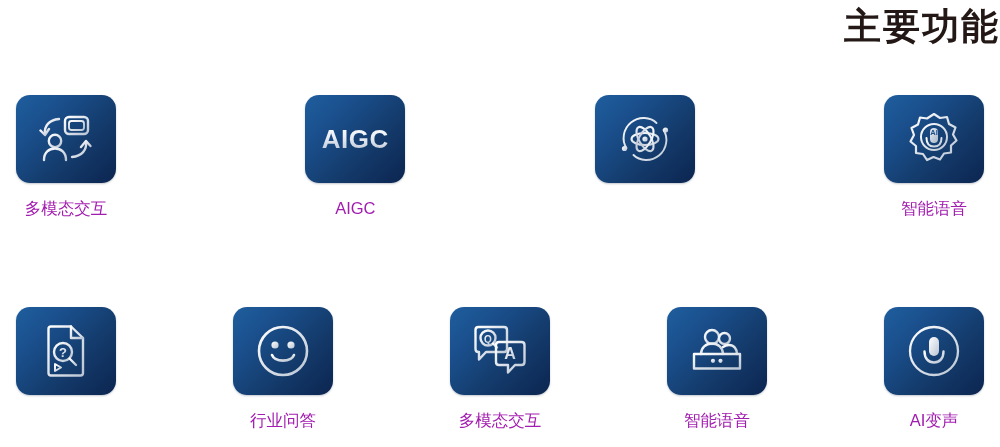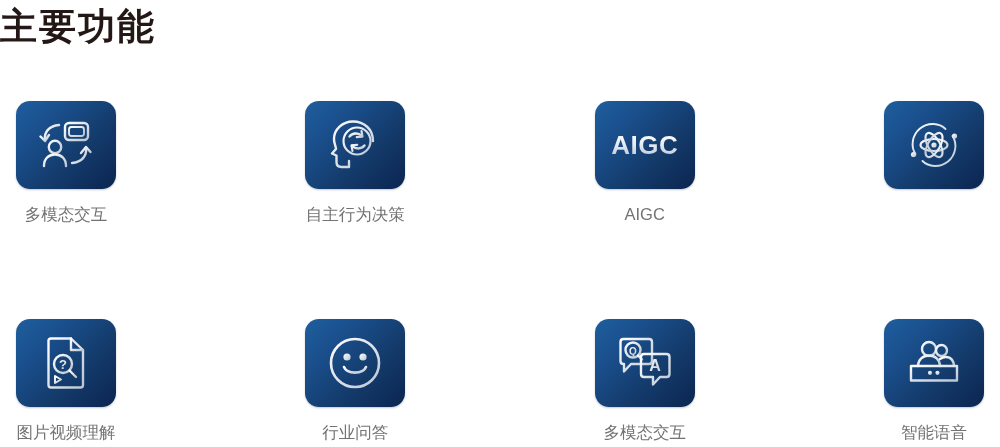--- a/index.html
+++ b/index.html
@@ -21,21 +21,21 @@
     height: 447px;
     background: #ffffff;
   }
 
   
   .page-title {
     position: absolute;
     top: 2px;
     left: 0;
     width: 1000px;
-    text-align: left;
+    text-align: right;
     font-size: 37px;
     font-weight: 700;
     letter-spacing: 2px;
     color: #231815;
     line-height: 50px;
     white-space: nowrap;
   }
 
   
   .feature-grid {
@@ -51,21 +51,20 @@
     display: flex;
     flex-direction: row;
     justify-content: space-between;
     width: 968px;
   }
   .feature-cell {
     width: 100px;
     display: flex;
     flex-direction: column;
     align-items: center;
-    margin-top: 6px;
   }
 
   .tile {
     position: relative;
     width: 100px;
     height: 88px;
     border-radius: 14px;
     background: linear-gradient(135deg, #1f5e9e 0%, #1a4f8c 28%, #143c6d 60%, #0c2550 100%);
     box-shadow: 0 1px 2px rgba(10,30,60,0.25);
     display: flex;
@@ -83,21 +82,21 @@
     background: linear-gradient(180deg, #ffffff 0%, #e8edf4 45%, #b9c5d4 100%);
     -webkit-background-clip: text;
     background-clip: text;
     color: transparent;
     line-height: 1;
   }
 
   .feature-label {
     margin-top: 14px;
     font-size: 16.5px;
-    color: #737373;
+    color: #a21caf;
     line-height: 22px;
     white-space: nowrap;
     text-align: center;
   }
 </style>
 </head>
 <body>
 
 <div class="page">
 
@@ -125,41 +124,20 @@
               <path d="M5 47 C5 39.5 10 35.5 16 35.5 C22 35.5 27 39.5 27 47"></path>
               <path d="M33 44 C43 43 48 37 47 29"></path>
               <path d="M42 34 L47 28 L51.5 33"></path>
             </g>
           </svg>
         </div>
         <div class="feature-label">多模态交互</div>
       </div>
 
 
-      <div class="feature-cell">
-        <div class="tile">
-          <svg width="52" height="52" viewBox="0 0 52 52">
-            <defs>
-              <linearGradient id="g3" x1="0" y1="0" x2="1" y2="1">
-                <stop offset="0" stop-color="#ffffff"></stop>
-                  <stop offset="1" stop-color="#b9c5d4"></stop>
-              </linearGradient>
-            </defs>
-            <g fill="none" stroke="url(#g3)" stroke-width="2.4" stroke-linecap="round" stroke-linejoin="round">
-              <path d="M44 22 C44 10 35 2.5 24 2.5 C13.5 2.5 5 10.5 5 20 C5 25 7 27.5 7 30 L3 34.5 L7.5 36.5 L7.5 43 C7.5 46 9.5 48 12.5 48 L20 48 L20 42"></path>
-              <circle cx="28" cy="22" r="13.5" stroke-width="2.2"></circle>
-              <path d="M20.5 17.5 C23.5 13.8 29.5 13.5 32.8 17" stroke-width="2.4"></path>
-              <path d="M32.5 12 L33.5 17.6 L27.8 18.2" stroke-width="2.2"></path>
-              <path d="M35.5 26.5 C32.5 30.2 26.5 30.5 23.2 27" stroke-width="2.4"></path>
-              <path d="M23.5 32 L22.5 26.4 L28.2 25.8" stroke-width="2.2"></path>
-            </g>
-          </svg>
-        </div>
-        <div class="feature-label">自主行为决策</div>
-      </div>
 
       <div class="feature-cell">
         <div class="tile">
           <span class="aigc-text">AIGC</span>
         </div>
         <div class="feature-label">AIGC</div>
       </div>
 
       <div class="feature-cell">
         <div class="tile">
@@ -177,20 +155,43 @@
               <circle cx="47.5" cy="18" r="2.6" fill="url(#g5)" stroke="none"></circle>
               <ellipse cx="27" cy="27" rx="13.5" ry="6" stroke-width="2.1"></ellipse>
               <ellipse cx="27" cy="27" rx="13.5" ry="6" stroke-width="2.1" transform="rotate(60 27 27)"></ellipse>
               <ellipse cx="27" cy="27" rx="13.5" ry="6" stroke-width="2.1" transform="rotate(120 27 27)"></ellipse>
               <circle cx="27" cy="27" r="2.6" fill="url(#g5)" stroke="none"></circle>
             </g>
           </svg>
         </div>
       </div>
 
+      <div class="feature-cell">
+        <div class="tile">
+          <svg width="54" height="54" viewBox="0 0 54 54">
+            <defs>
+              <linearGradient id="g6" x1="0" y1="0" x2="1" y2="1">
+                <stop offset="0" stop-color="#ffffff"></stop>
+                  <stop offset="1" stop-color="#b9c5d4"></stop>
+              </linearGradient>
+            </defs>
+            <g fill="none" stroke="url(#g6)" stroke-width="2.2" stroke-linejoin="round" stroke-linecap="round">
+              <path d="M27 2 L33 6 L40 5 L42 12 L48.5 15.5 L46 22.5 L49.5 28.5 L44 33.5 L44 40.5 L37 41.5 L33 47.5 L26.5 45 L20 48 L16 42 L9 41 L9 34 L3.5 29.5 L7 23 L4.5 16 L11 12.5 L13 5.5 L20 6.5 Z"></path>
+              <circle cx="27" cy="25" r="13" stroke-width="2"></circle>
+            </g>
+            <g fill="none" stroke="url(#g6)" stroke-width="2" stroke-linecap="round">
+              <rect x="23" y="16" width="8" height="15" rx="4" fill="url(#g6)" stroke="none" opacity="0.9"></rect>
+              <path d="M19.5 26 C19.5 31.5 22.5 34.5 27 34.5 C31.5 34.5 34.5 31.5 34.5 26"></path>
+              <path d="M27 34.5 L27 38.5"></path>
+            </g>
+            <text x="27" y="23" font-family="Liberation Sans, sans-serif" font-size="7.5" font-weight="700" fill="#1a4f8c" text-anchor="middle">AI</text>
+          </svg>
+        </div>
+        <div class="feature-label">智能语音</div>
+      </div>
 
     </div>
 
     <div class="feature-row">
 
       <div class="feature-cell">
         <div class="tile">
           <svg width="46" height="54" viewBox="0 0 46 54">
             <defs>
               <linearGradient id="g7" x1="0" y1="0" x2="1" y2="1">
@@ -201,21 +202,20 @@
             <g fill="none" stroke="url(#g7)" stroke-width="2.4" stroke-linecap="round" stroke-linejoin="round">
               <path d="M8 2.5 L12 2.5 M17 2.5 L28 2.5 L40 14 L40 49 C40 50.5 39 51.5 37.5 51.5 L8 51.5 C6.5 51.5 5.5 50.5 5.5 49 L5.5 5 C5.5 3.5 6.5 2.5 8 2.5 Z"></path>
               <path d="M28 2.5 L28 14 L40 14"></path>
               <circle cx="20" cy="28" r="9"></circle>
               <path d="M26.5 34.5 L33 41"></path>
               <path d="M12 40 L12 47 L18 43.5 Z" stroke-width="2"></path>
             </g>
             <text x="20" y="32.5" font-family="Liberation Sans, sans-serif" font-size="13" font-weight="700" fill="url(#g7)" text-anchor="middle">?</text>
           </svg>
         </div>
-        <div class="feature-label">图片视频理解</div>
       </div>
 
       <div class="feature-cell">
         <div class="tile">
           <svg width="54" height="54" viewBox="0 0 54 54">
             <defs>
               <linearGradient id="g8" x1="0" y1="0" x2="1" y2="1">
                 <stop offset="0" stop-color="#ffffff"></stop>
                   <stop offset="1" stop-color="#b9c5d4"></stop>
               </linearGradient>
@@ -269,18 +269,37 @@
               <path d="M34 19 C36 17.5 38 17 40 17 C45 17 48 21 48 26"></path>
               <path d="M5 26 L51 26 L51 40.5 L5 40.5 Z"></path>
             </g>
             <circle cx="24" cy="32.8" r="2.1" fill="url(#g10)"></circle>
             <circle cx="31.5" cy="32.8" r="2.1" fill="url(#g10)"></circle>
           </svg>
         </div>
         <div class="feature-label">智能语音</div>
       </div>
 
+      <div class="feature-cell">
+        <div class="tile">
+          <svg width="54" height="54" viewBox="0 0 54 54">
+            <defs>
+              <linearGradient id="g11" x1="0" y1="0" x2="1" y2="1">
+                <stop offset="0" stop-color="#ffffff"></stop>
+                  <stop offset="1" stop-color="#b9c5d4"></stop>
+              </linearGradient>
+            </defs>
+            <circle cx="27" cy="27" r="24" fill="none" stroke="url(#g11)" stroke-width="2.3"></circle>
+            <rect x="22" y="13" width="10" height="19" rx="5" fill="url(#g11)"></rect>
+            <g fill="none" stroke="url(#g11)" stroke-width="2.4" stroke-linecap="round">
+              <path d="M17.5 27.5 C17.5 34.5 21.5 38.5 27 38.5 C32.5 38.5 36.5 34.5 36.5 27.5"></path>
+              <path d="M27 38.5 L27 43"></path>
+            </g>
+          </svg>
+        </div>
+        <div class="feature-label">AI变声</div>
+      </div>
 
 
     </div>
 
   </div>
 </div>
 
 </body></html>

